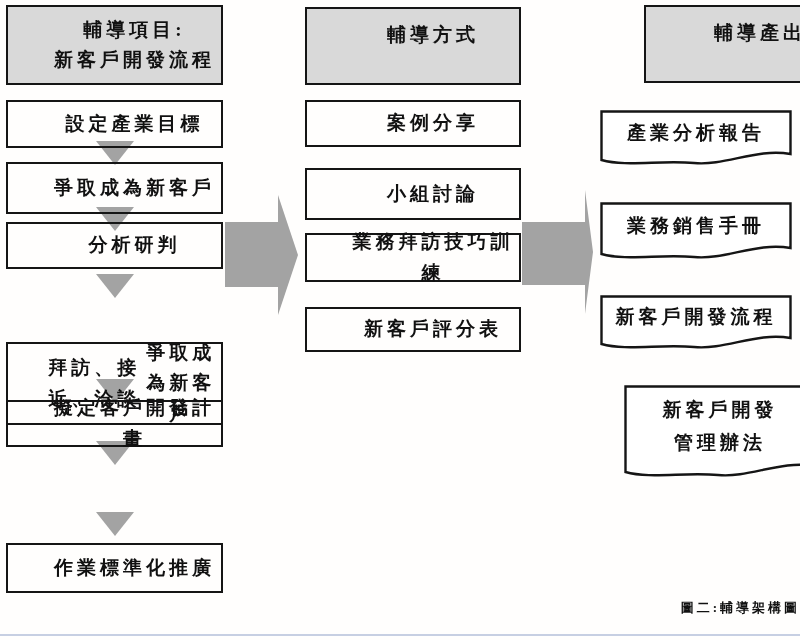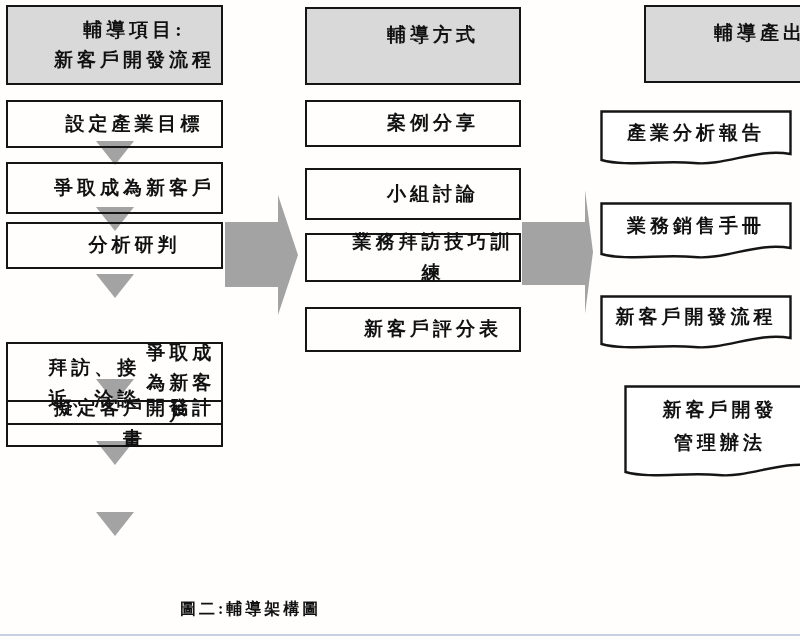--- a/index.html
+++ b/index.html
@@ -33,22 +33,22 @@
   }
   .big-arrow{position:absolute;z-index:1;}
   .doc{position:absolute;z-index:2;}
   .doc svg{position:absolute;left:0;top:0;}
   .doc .doc-label{
     position:absolute;left:0;right:0;top:0;bottom:12px;
     display:flex;flex-direction:column;align-items:center;justify-content:center;
     font-size:19px;font-weight:bold;letter-spacing:4px;text-align:center;line-height:1.7;
   }
   .caption{
-    position:absolute;top:599px;left:180px;width:620px;text-align:left;
-    font-size:16px;font-weight:bold;letter-spacing:3px;
+    position:absolute;top:599px;left:180px;width:620px;text-align:right;
+    font-size:13px;font-weight:bold;letter-spacing:3px;
     font-family:"Liberation Serif","DejaVu Serif",serif;
   }
   .bottom-rule{position:absolute;left:0;right:0;top:634px;height:2px;background:var(--divider);}
 </style>
 </head>
 <body>
 
 <div class="stage">
 
   <div class="box hdr-left" style="left:6px;top:5px;width:217px;height:80px;">
@@ -64,20 +64,23 @@
   </div>
   <div class="box" style="left:6px;top:222px;width:217px;height:47px;">
     <span>分析研判</span>
   </div>
   <div class="box two-line" style="left:6px;top:302px;width:217px;height:83px;">
     <span>拜訪、接近、洽談</span>
     <span>爭取成為新客戶</span>
   </div>
   <div class="box" style="left:6px;top:400px;width:217px;height:47px;">
     <span>擬定客戶開發計畫</span>
+  </div>
+  <div class="box" style="left:6px;top:543px;width:217px;height:50px;">
+    <span>作業標準化推廣</span>
   </div>
 
   <div class="tri-down" style="left:96px;top:141px;"></div>
   <div class="tri-down" style="left:96px;top:207px;"></div>
   <div class="tri-down" style="left:96px;top:274px;"></div>
   <div class="tri-down" style="left:96px;top:379px;"></div>
   <div class="tri-down" style="left:96px;top:441px;"></div>
   <div class="tri-down" style="left:96px;top:512px;"></div>
 
   <svg class="big-arrow" style="left:225px;top:190px;" width="75" height="130" viewBox="0 0 75 130">

